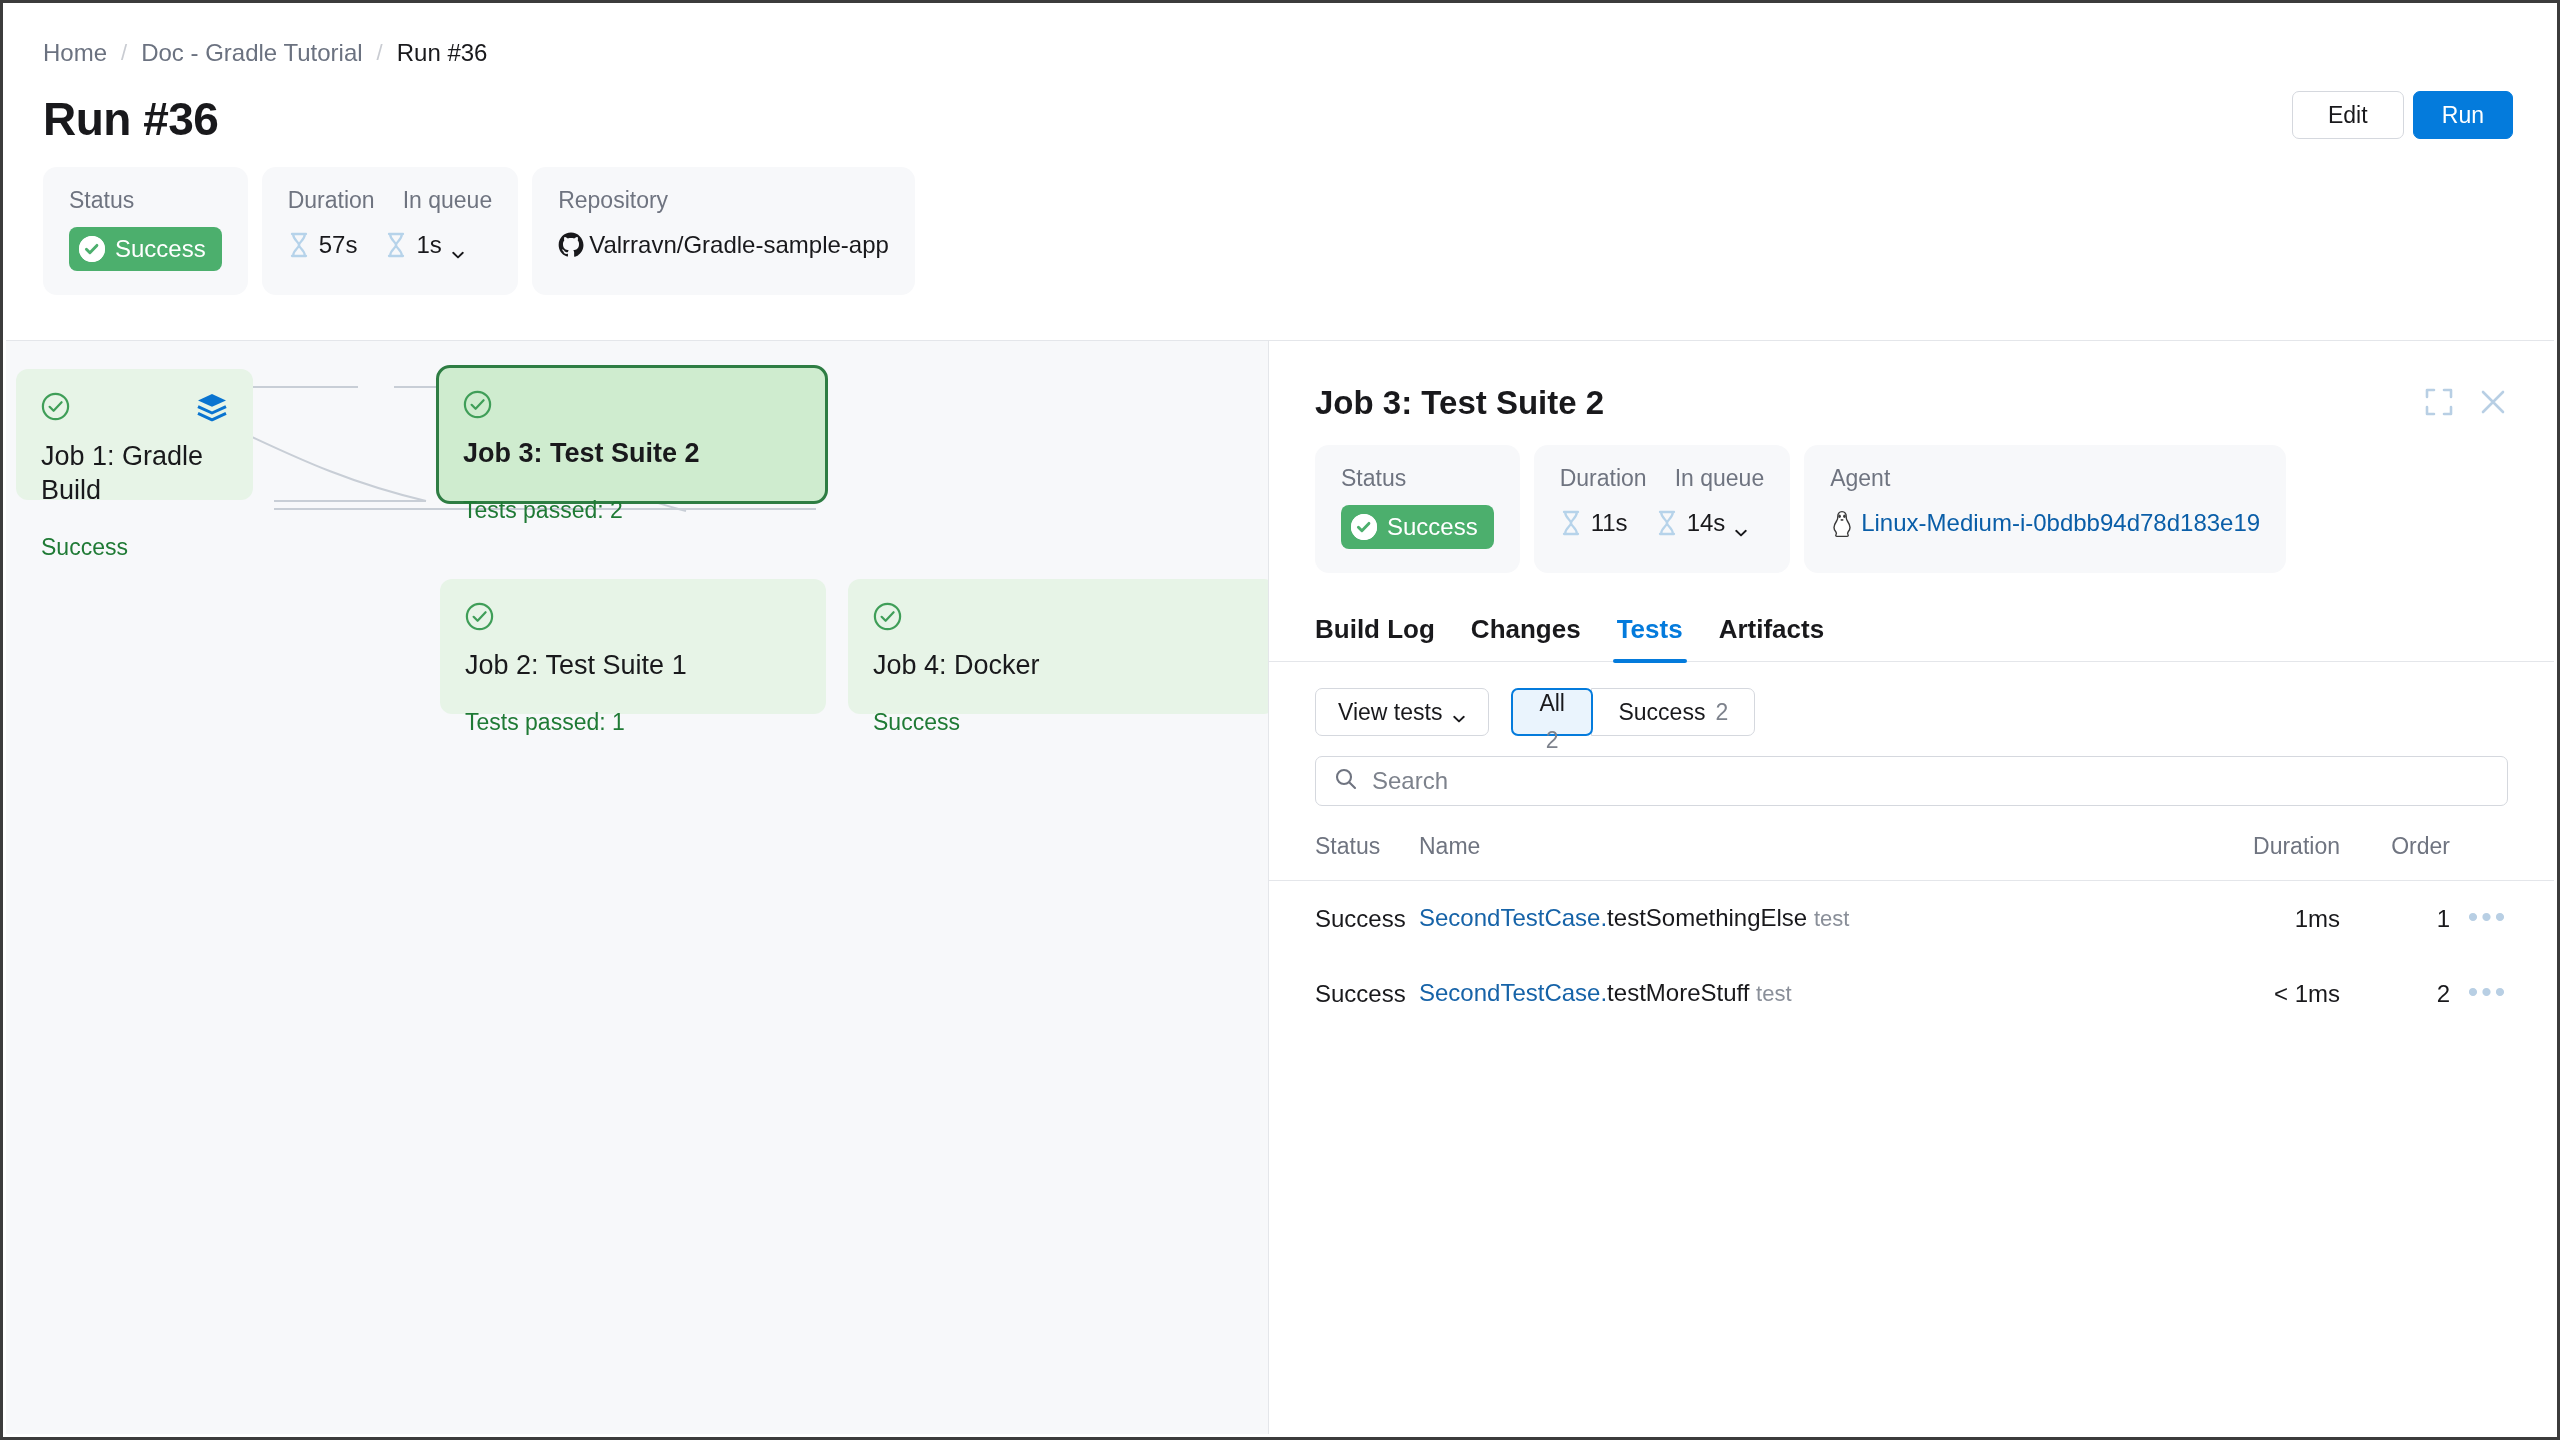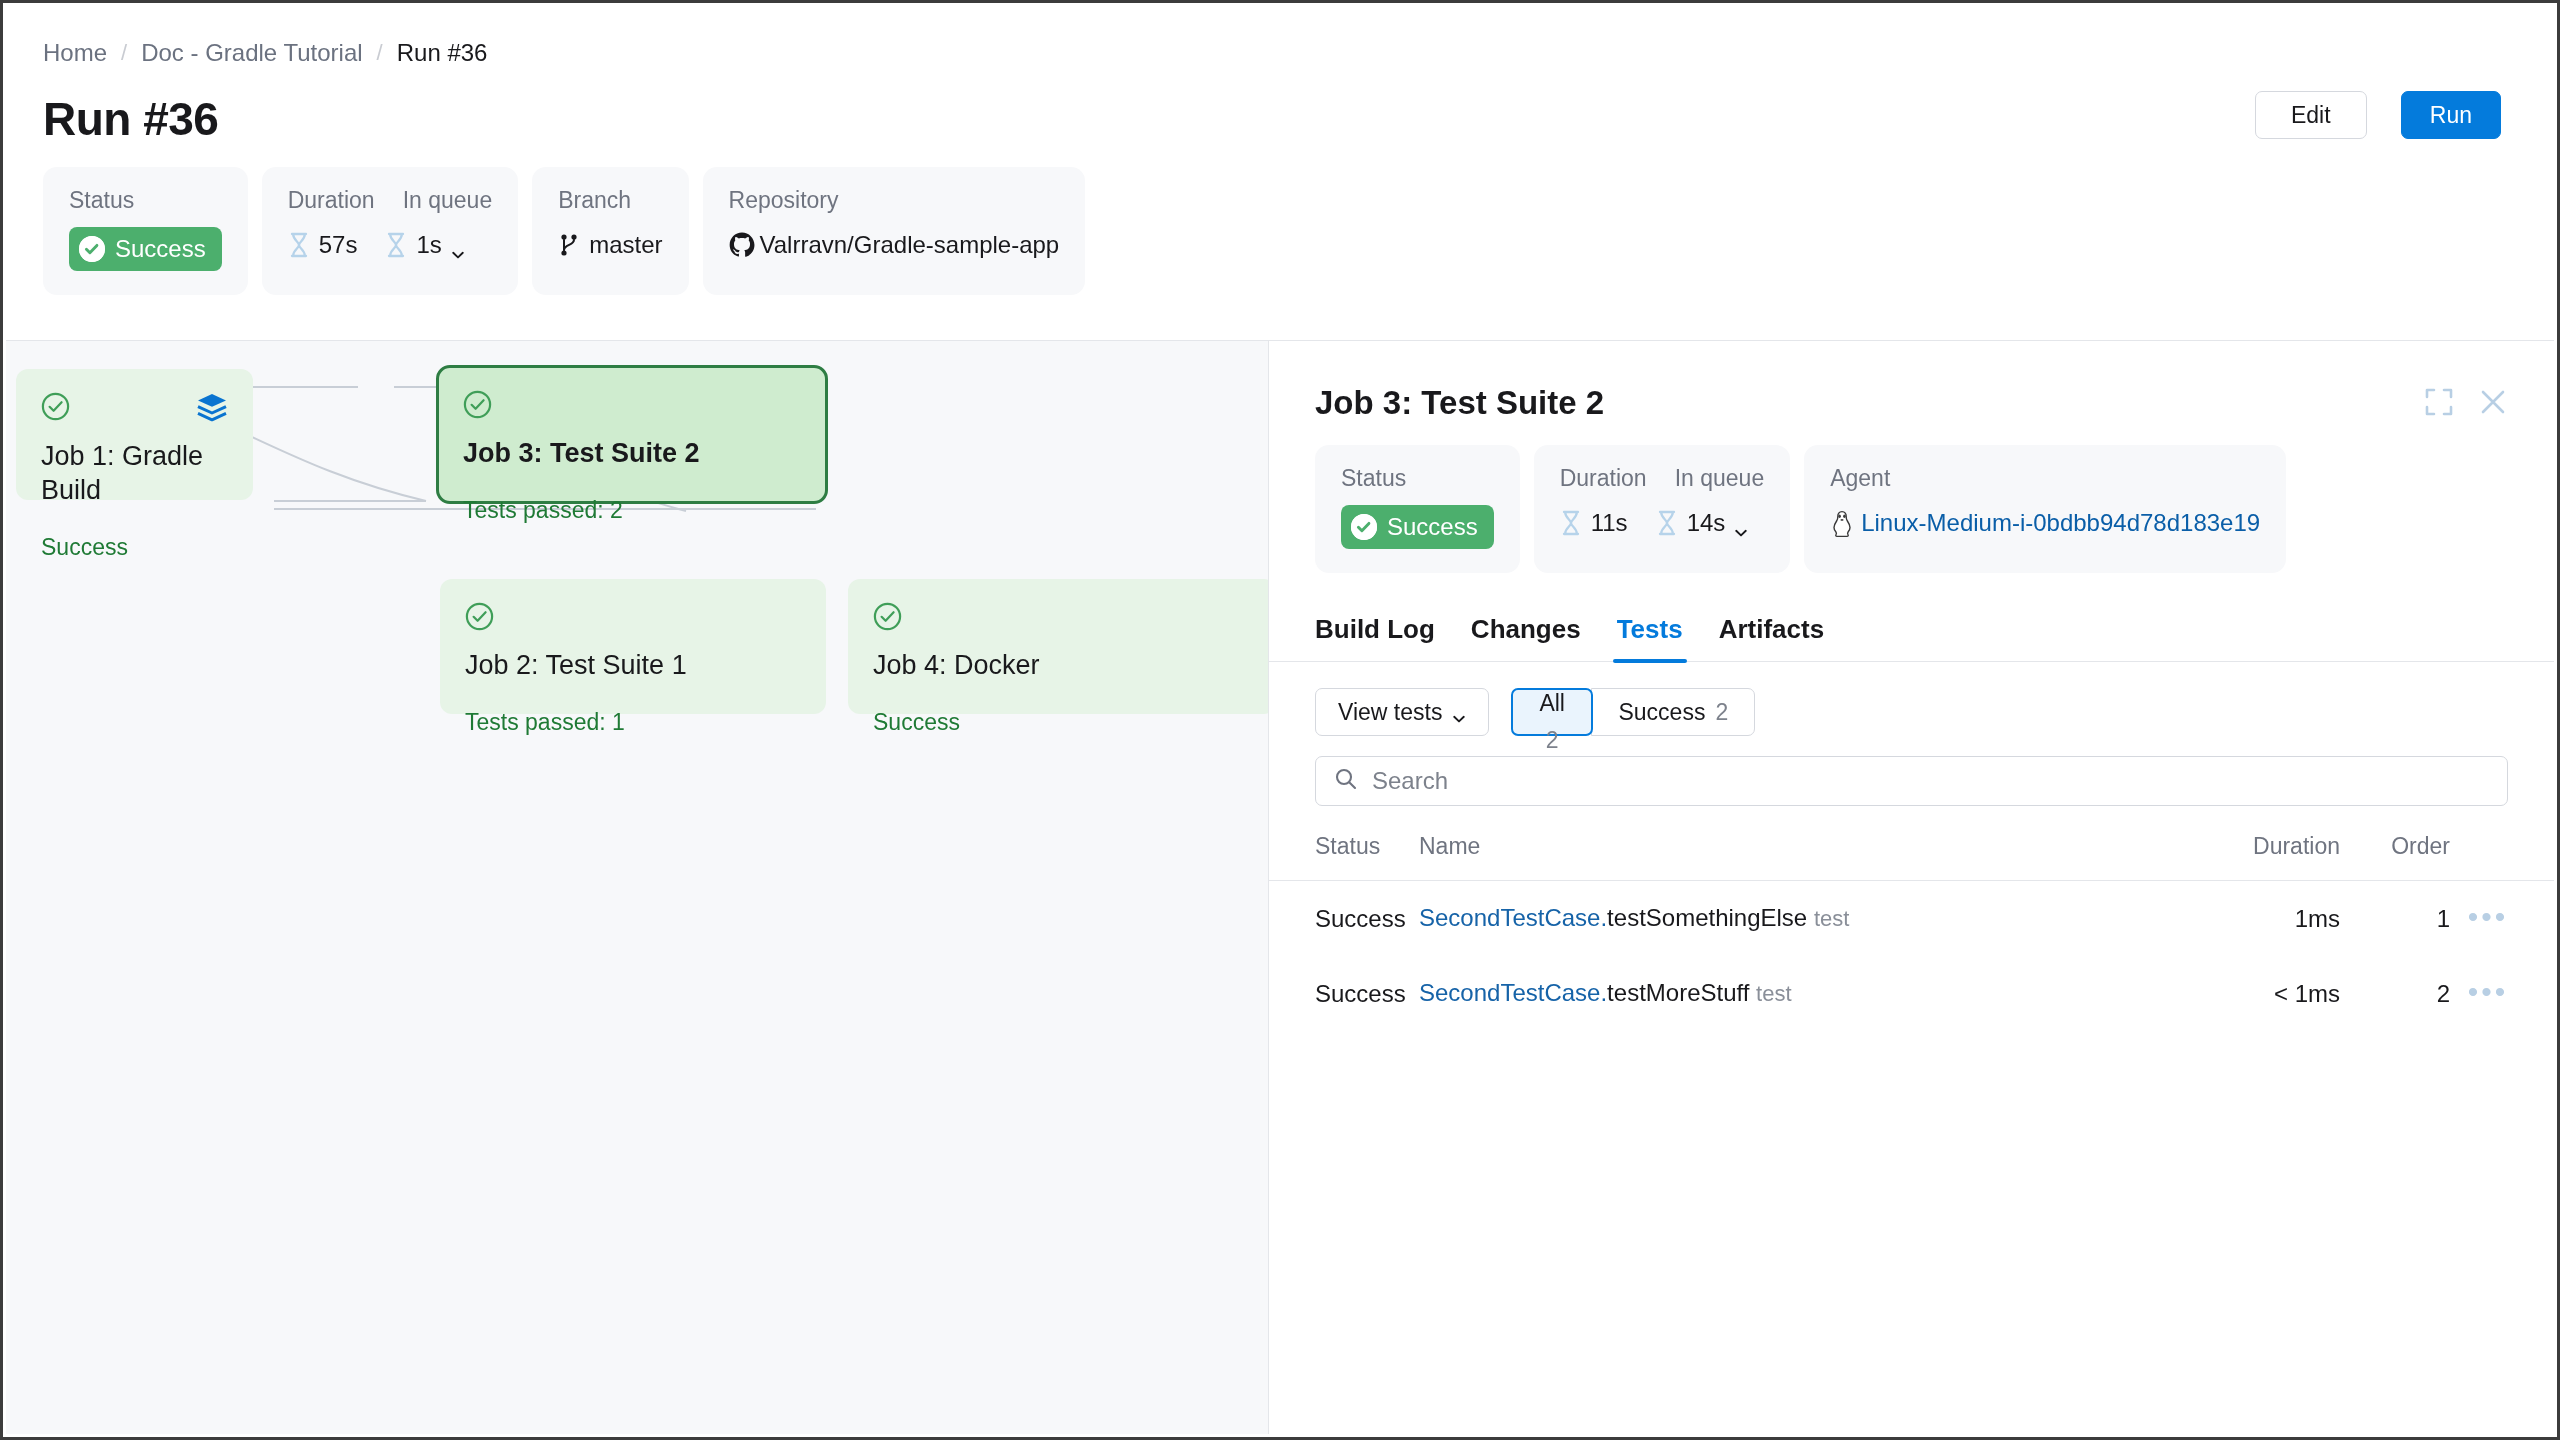--- a/index.html
+++ b/index.html
@@ -25,22 +25,22 @@
   .crumb-sep { color: #c9ccd2; font-size: 22px; }
 
   .page-title {
     margin-top: 26px;
     font-size: 46px; line-height: 52px;
     font-weight: 700; letter-spacing: -0.5px;
     color: #19191c;
   }
 
   .header-actions {
-    position: absolute; top: 88px; right: 56px;
-    display: flex; align-items: center; gap: 34px;
+    position: absolute; top: 88px; right: 44px;
+    display: flex; align-items: center; gap: 9px;
   }
   .btn {
     height: 48px; border-radius: 7px;
     font-size: 23px; line-height: 46px;
     padding: 0 28px; text-align: center; cursor: pointer;
   }
   .btn-edit { background: #ffffff; border: 1.5px solid #d5d8de; color: #19191c; min-width: 112px; }
   .btn-run { background: #047bdc; border: 1.5px solid #047bdc; color: #ffffff; min-width: 100px; }
 
   
@@ -266,36 +266,20 @@
           <span>1s</span>
           <span class="caret">
             <svg width="14" height="14" viewBox="0 0 14 14">
                 <path d="M2.2 4.8L7 9.4l4.8-4.6" stroke="#19191c" stroke-width="1.9" fill="none" stroke-linecap="round" stroke-linejoin="round"></path>
               </svg>
           </span>
         </div>
       </div>
     </div>
 
-    <div class="sum-card">
-      <div class="sum-label">Branch</div>
-      <div class="sum-values">
-        <div class="sum-value">
-          <span class="hourglass">
-            <svg width="22" height="26" viewBox="0 0 22 26">
-                <circle cx="6" cy="5" r="2.6" fill="#19191c"></circle>
-                <circle cx="16" cy="5" r="2.6" fill="#19191c"></circle>
-                <circle cx="6" cy="21" r="2.6" fill="#19191c"></circle>
-                <path d="M6 7.8v10.6M16 7.8c0 6-10 4.2-10 10.6" stroke="#19191c" stroke-width="2" fill="none" stroke-linecap="round"></path>
-              </svg>
-          </span>
-          <span>master</span>
-        </div>
-      </div>
-    </div>
 
 
     <div class="sum-card">
       <div class="sum-label">Repository</div>
       <div class="sum-values">
         <div class="sum-value">
           <span class="hourglass">
             <svg width="26" height="26" viewBox="0 0 24 24">
                 <path fill="#19191c" d="M12 .5C5.7.5.6 5.6.6 11.9c0 5.1 3.3 9.3 7.8 10.8.6.1.8-.2.8-.6v-2c-3.2.7-3.9-1.5-3.9-1.5-.5-1.3-1.3-1.7-1.3-1.7-1-.7.1-.7.1-.7 1.1.1 1.7 1.2 1.7 1.2 1 1.8 2.7 1.3 3.4 1 .1-.8.4-1.3.7-1.6-2.6-.3-5.3-1.3-5.3-5.8 0-1.3.5-2.3 1.2-3.2-.1-.3-.5-1.5.1-3.1 0 0 1-.3 3.2 1.2.9-.3 1.9-.4 2.9-.4s2 .1 2.9.4c2.2-1.5 3.2-1.2 3.2-1.2.6 1.6.2 2.8.1 3.1.8.9 1.2 1.9 1.2 3.2 0 4.5-2.7 5.5-5.3 5.8.4.4.8 1.1.8 2.2v3.3c0 .4.2.7.8.6 4.6-1.5 7.8-5.7 7.8-10.8C23.4 5.6 18.3.5 12 .5z"></path>
               </svg>

